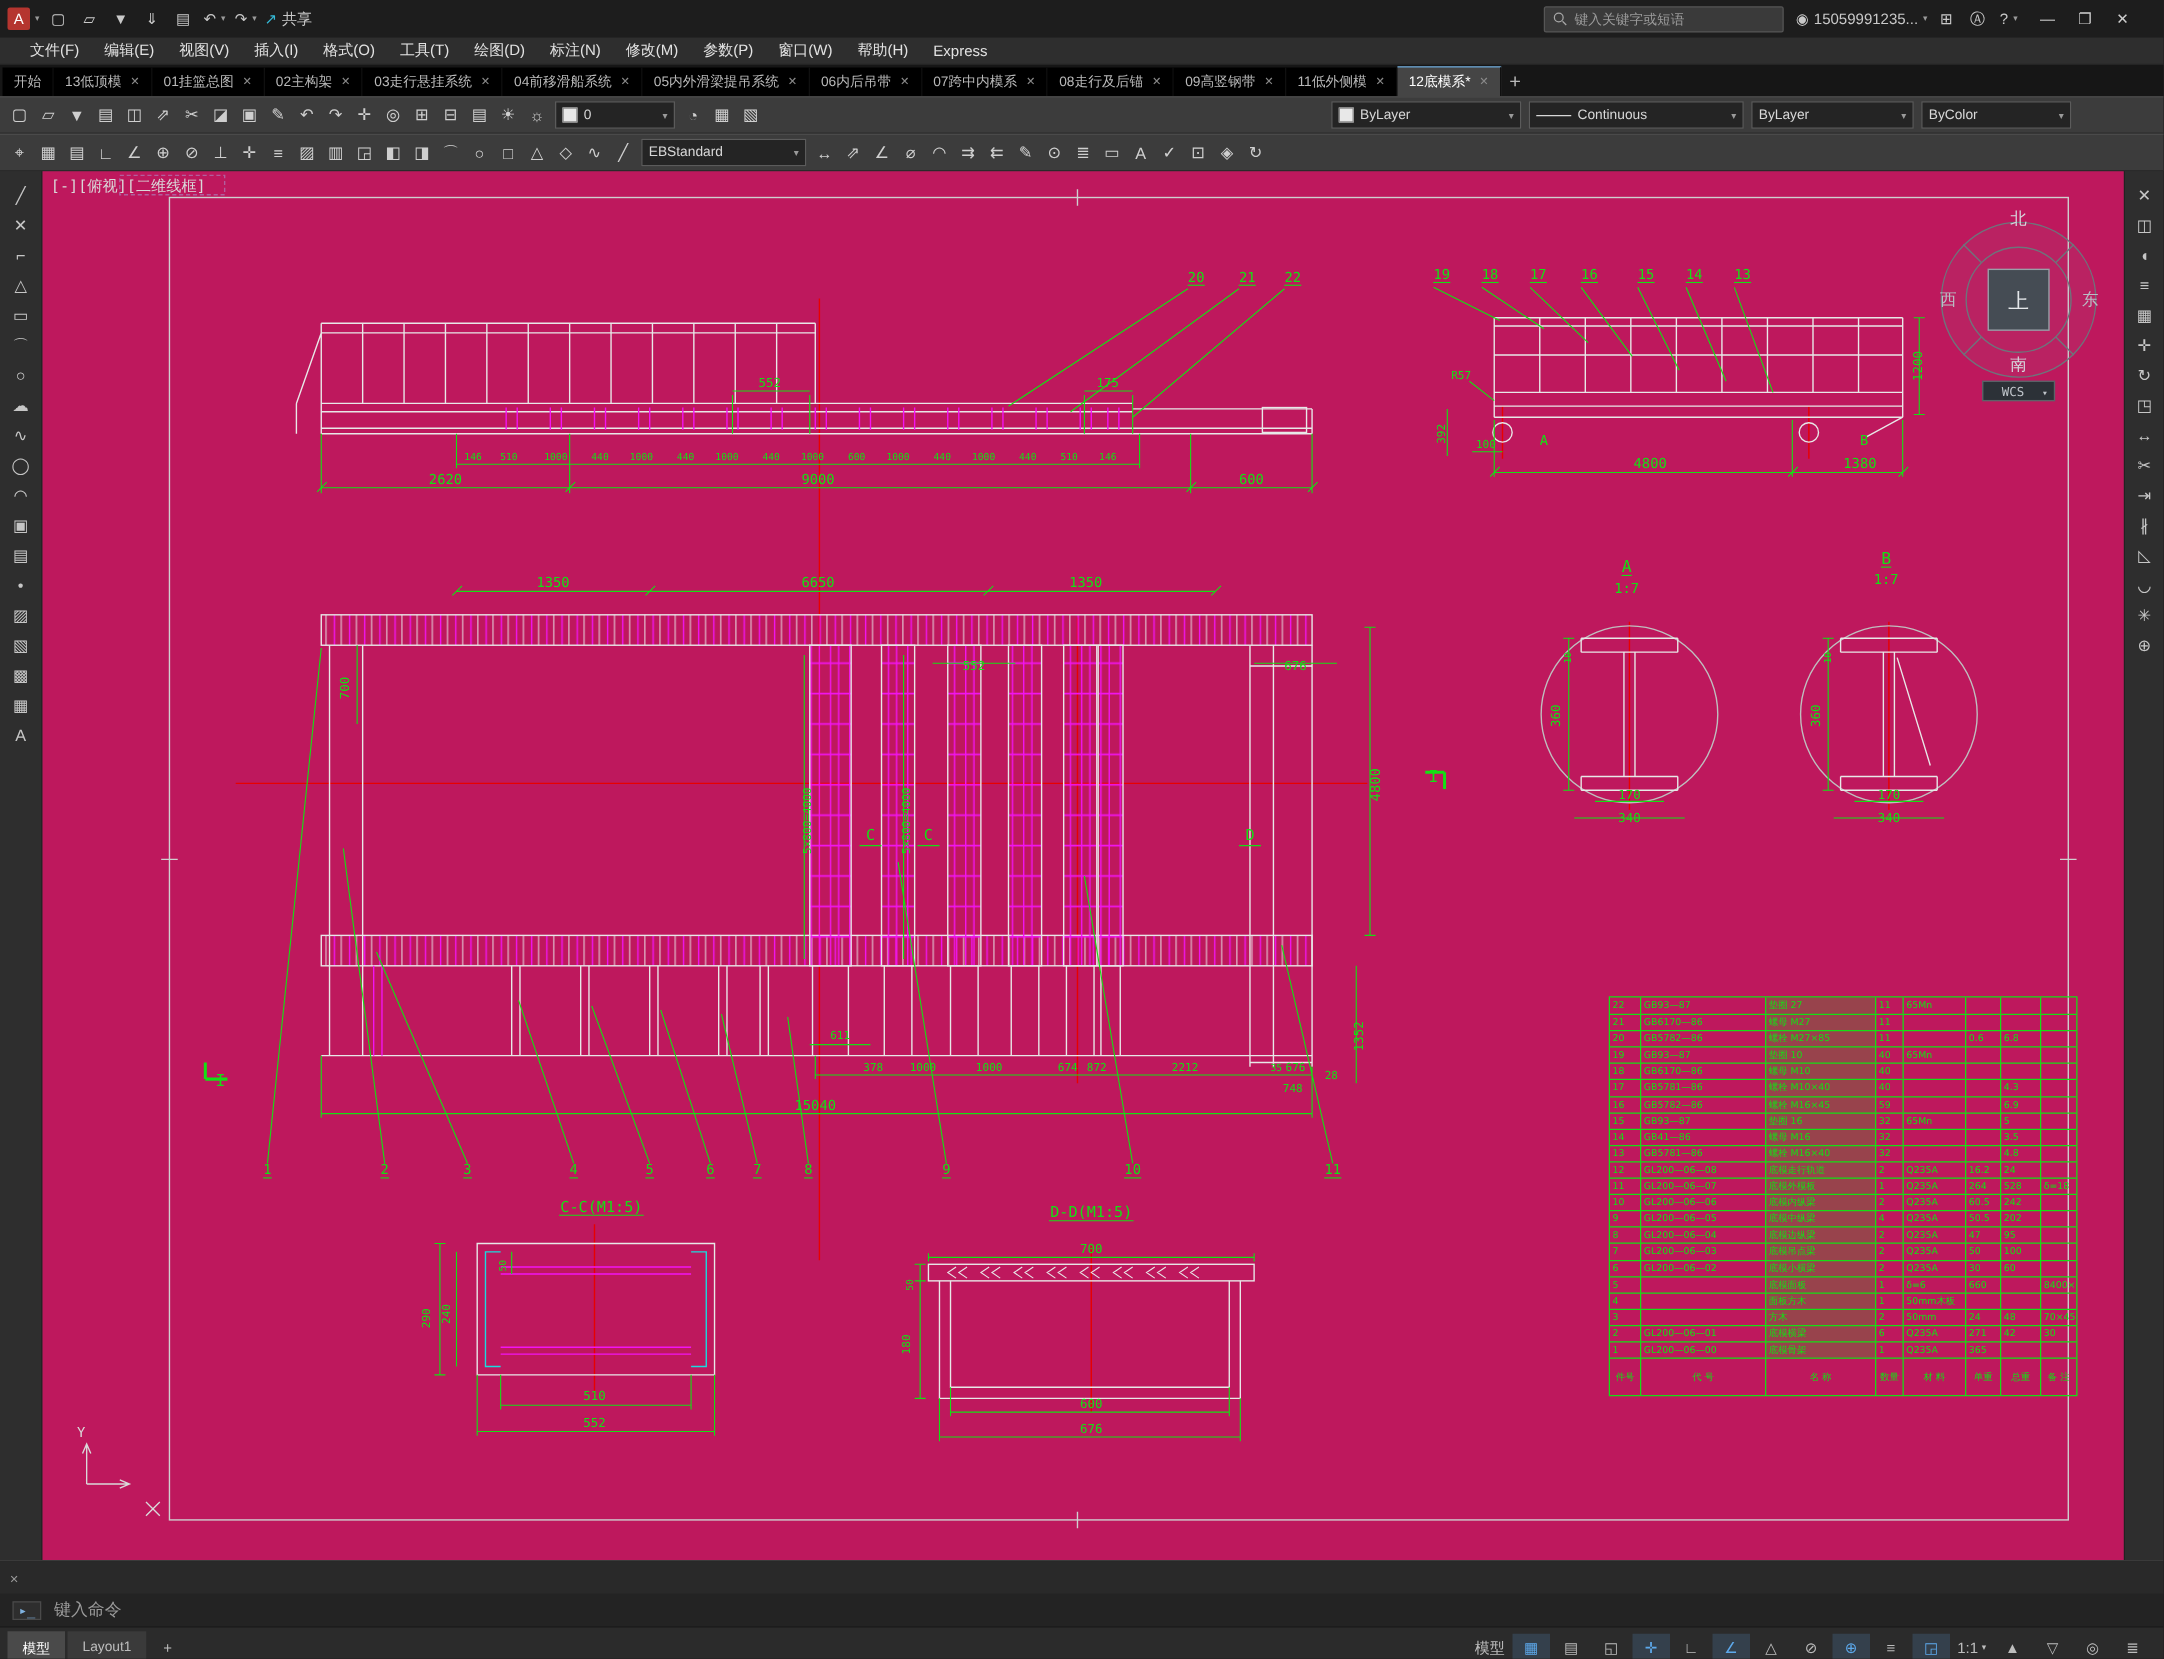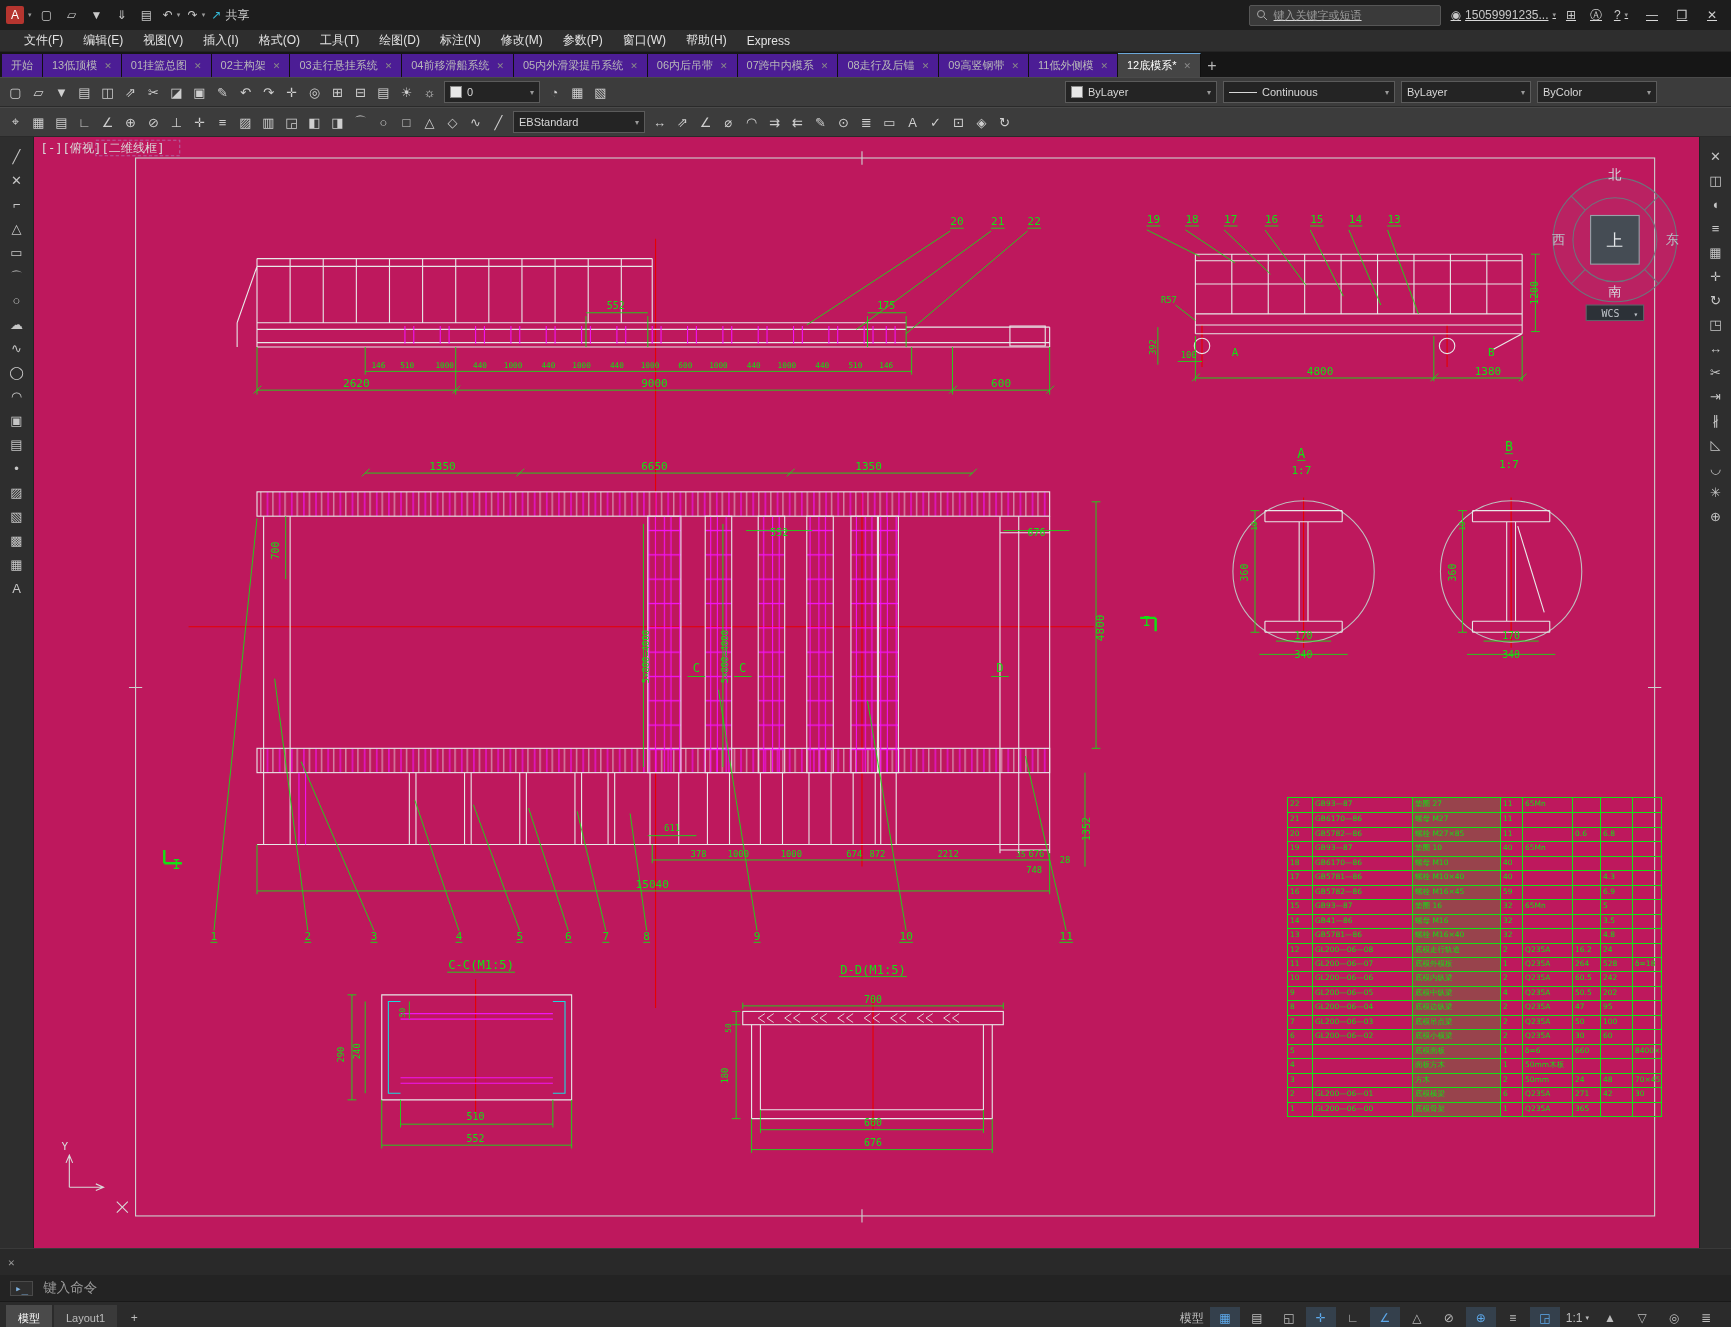--- a/index.html
+++ b/index.html
@@ -10,32 +10,32 @@
             font-size:12px;position:relative;flex:0 0 30px;}
   .qstrip{display:flex;align-items:center;padding-left:4px;gap:1px;}
   .qicon{min-width:20px;height:22px;display:flex;align-items:center;justify-content:center;
          color:#c9c9c9;font-size:12px;gap:4px;padding:0 2px;}
   .qicon .caret{font-size:7px;color:#9a9a9a;}
   .qicon.applogo .glyph{background:#b5352f;color:#fff;width:18px;height:18px;display:flex;align-items:center;
          justify-content:center;font-weight:b old;border-radius:2px;}
   .qicon.share .glyph{color:#35b9d6;}
   .tb-title{position:absolute;left:0;right:0;text-align:center;pointer-events:none;color:#e3e3e3;}
   .tb-title span{margin:0 10px;}
-  .tb-right{margin-left:auto;display:flex;align-items:center;gap:4px;padding-right:4px;text-decoration:underline;}
+  .tb-right{margin-left:auto;display:flex;align-items:center;gap:4px;padding-right:18px;}
   .searchbox{width:178px;height:19px;background:#3a3a3a;border:1px solid #565656;border-radius:2px;
              display:flex;align-items:center;gap:6px;padding:0 6px;color:#9b9b9b;font-size:11px;}
   .wctl{display:flex;}
   .wbtn{width:30px;height:26px;display:flex;align-items:center;justify-content:center;color:#cfcfcf;font-size:12px;}
   
   .menubar{height:21px;background:#2e2e2e;display:flex;align-items:center;padding-left:14px;
            font-size:12px;color:#e2e2e2;flex:0 0 21px;border-bottom:1px solid #242424;}
   .menu-item{padding:0 10px;height:100%;display:flex;align-items:center;}
   
   .filetabs{height:25px;background:#161616;display:flex;align-items:flex-end;flex:0 0 25px;padding-left:2px;}
-  .ftab{height:23px;display:flex;align-items:center;padding:0 9px;background:#4c1d95;border-right:1px solid #101010;
+  .ftab{height:23px;display:flex;align-items:center;padding:0 9px;background:#000000;border-right:1px solid #101010;
         color:#b9b9b9;font-size:11px;gap:7px;white-space:nowrap;}
   .ftab.active{background:#454545;color:#ffffff;border-top:1px solid #6ba7d8;}
   .ftab .x{color:#8a8a8a;font-size:9px;}
   .tab-plus{width:22px;height:23px;display:flex;align-items:center;justify-content:center;color:#b9b9b9;}
   
   .toolbar{height:28px;background:#3c3c3c;display:flex;align-items:center;padding:0 4px;
            flex:0 0 28px;border-top:1px solid #4a4a4a;border-bottom:1px solid #2a2a2a;}
   .ticon{width:23px;height:23px;display:flex;align-items:center;justify-content:center;color:#cfcfcf;font-size:13px;}
   .combo{height:20px;background:#242424;border:1px solid #5b5b5b;color:#d8d8d8;font-size:11px;
          display:flex;align-items:center;padding:0 5px;gap:5px;margin:0 3px;}
@@ -1000,20 +1000,30 @@
           <div class="bom-row" style="grid-template-columns: 24px 100px 88px 22px 50px 28px 32px 29px;">
             <div class="bom-cell">1</div>
             <div class="bom-cell">GL200—06—00</div>
             <div class="bom-cell name-cell">底模骨架</div>
             <div class="bom-cell">1</div>
             <div class="bom-cell">Q235A</div>
             <div class="bom-cell">365</div>
             <div class="bom-cell"></div>
             <div class="bom-cell"></div>
           </div>
+          <div class="bom-row header" style="grid-template-columns: 24px 100px 88px 22px 50px 28px 32px 29px;">
+            <div class="bom-cell">件号</div>
+            <div class="bom-cell">代 号</div>
+            <div class="bom-cell">名 称</div>
+            <div class="bom-cell">数量</div>
+            <div class="bom-cell">材 料</div>
+            <div class="bom-cell">单重</div>
+            <div class="bom-cell">总重</div>
+            <div class="bom-cell">备 注</div>
+          </div>
         </div>
     </div>
 
     <div class="palette right">
         <span class="picon">
           <span class="glyph">✕</span>
         </span>
         <span class="picon">
           <span class="glyph">◫</span>
         </span>

